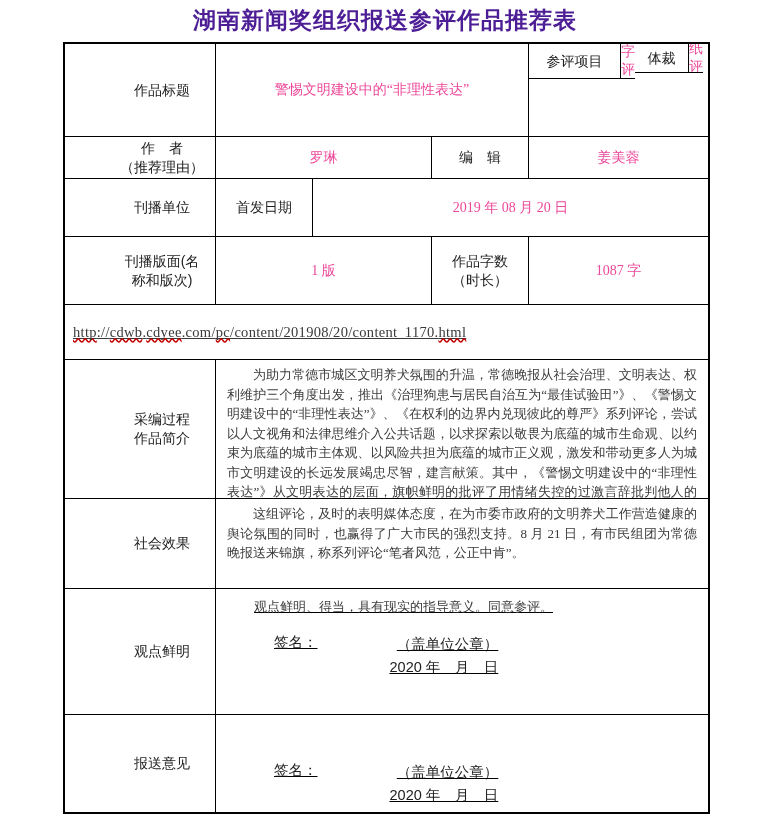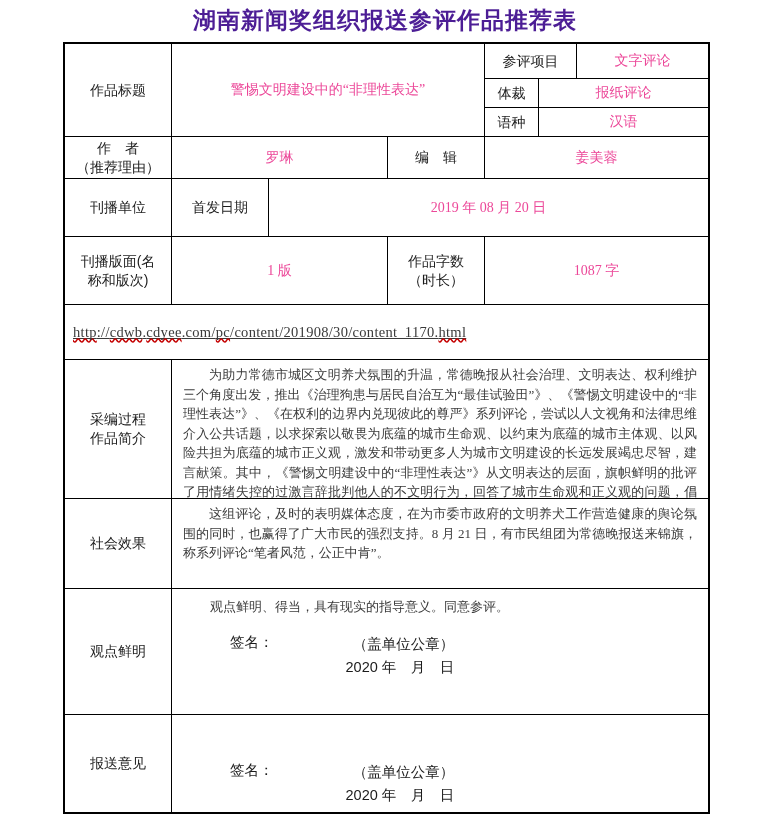--- a/index.html
+++ b/index.html
@@ -13,36 +13,36 @@
   .row{display:flex;border-bottom:1.5px solid #000;box-sizing:border-box;}
   .row:last-child{border-bottom:none;}
   .cell{box-sizing:border-box;border-right:1.5px solid #000;overflow:hidden;}
   .cell:last-child{border-right:none;}
   .label{display:flex;align-items:center;justify-content:center;text-align:center;
         font-size:14px;color:#1c1c1c;white-space:pre-line;line-height:19px;
         font-family:"Liberation Sans",sans-serif;}
   .val{display:flex;align-items:center;justify-content:center;text-align:right;
         font-family:"Liberation Serif","DejaVu Serif",serif;font-size:14px;color:#ec4899;
         white-space:pre-line;}
-  .c1{width:107px;}
+  .c1{width:107px;margin-left:44px;}
   .c2{width:216px;}
   .c3{width:97px;}
   .c4{flex:1;}
-  .subtable{flex:1;display:flex;flex-direction:column;}
+  .subtable{flex:1;display:flex;flex-direction:row;}
   .subrow{display:flex;border-bottom:1.5px solid #000;box-sizing:border-box;}
   .subrow:last-child{border-bottom:none;}
   .para-cell{flex:1;padding:5px 11px 4px 11px;}
   .para{font-family:"Liberation Serif","DejaVu Serif",serif;font-size:13px;
         line-height:19.5px;color:#3b3b3b;text-align:justify;text-indent:2em;margin:0;}
   .url-cell{flex:1;display:flex;align-items:center;padding-left:8px;}
   .url-line{font-family:"Liberation Serif","DejaVu Serif",serif;font-size:14.5px;
         color:#3a3a3a;text-decoration:underline;letter-spacing:0.3px;}
   .misspell{text-decoration-line:underline;text-decoration-style:wavy;
         text-decoration-color:#c40000;text-decoration-skip-ink:none;}
-  .sig-cell{flex:1;padding:6px 12px;position:relative;}
+  .sig-cell{flex:1;padding:6px 12px;position:relative;text-decoration:underline;}
   .sign-row{display:flex;align-items:flex-start;}
   .sign-label{font-size:14.5px;color:#1c1c1c;margin-left:46px;
         font-family:"Liberation Sans",sans-serif;}
   .seal-block{margin-left:72px;text-align:right;font-size:14.5px;color:#1c1c1c;
         font-family:"Liberation Sans",sans-serif;line-height:23px;}
 </style>
 </head>
 <body>
 
 <div class="page">
@@ -88,21 +88,21 @@
       <div class="cell label c1">刊播版面(名
 称和版次)</div>
       <div class="cell val c2">1 版</div>
       <div class="cell label c3">作品字数
 （时长）</div>
       <div class="cell val c4">1087 字</div>
     </div>
 
     <div class="row" style="height:55px">
       <div class="cell url-cell">
-        <span class="url-line"><span class="misspell">http</span><span>://</span><span class="misspell">cdwb</span><span>.</span><span class="misspell">cdyee</span><span>.com/</span><span class="misspell">pc</span><span>/content/201908/30/content_1170.</span><span class="misspell">html</span></span>
+        <span class="url-line"><span class="misspell">http</span><span>://</span><span class="misspell">cdwb</span><span>.</span><span class="misspell">cdyee</span><span>.com/</span><span class="misspell">pc</span><span>/content/201908/20/content_1170.</span><span class="misspell">html</span></span>
       </div>
     </div>
 
     <div class="row" style="height:139px">
       <div class="cell label c1">采编过程
 作品简介</div>
       <div class="cell para-cell">
         <p class="para">为助力常德市城区文明养犬氛围的升温，常德晚报从社会治理、文明表达、权利维护三个角度出发，推出《治理狗患与居民自治互为“最佳试验田”》、《警惕文明建设中的“非理性表达”》、《在权利的边界内兑现彼此的尊严》系列评论，尝试以人文视角和法律思维介入公共话题，以求探索以敬畏为底蕴的城市生命观、以约束为底蕴的城市主体观、以风险共担为底蕴的城市正义观，激发和带动更多人为城市文明建设的长远发展竭忠尽智，建言献策。其中，《警惕文明建设中的“非理性表达”》从文明表达的层面，旗帜鲜明的批评了用情绪失控的过激言辞批判他人的不文明行为，回答了城市生命观和正义观的问题，倡导用善意取代恶意，携建设性思维参与到公共话题。语言精练、观点透彻、表达深入。</p>
       </div>
     </div>

